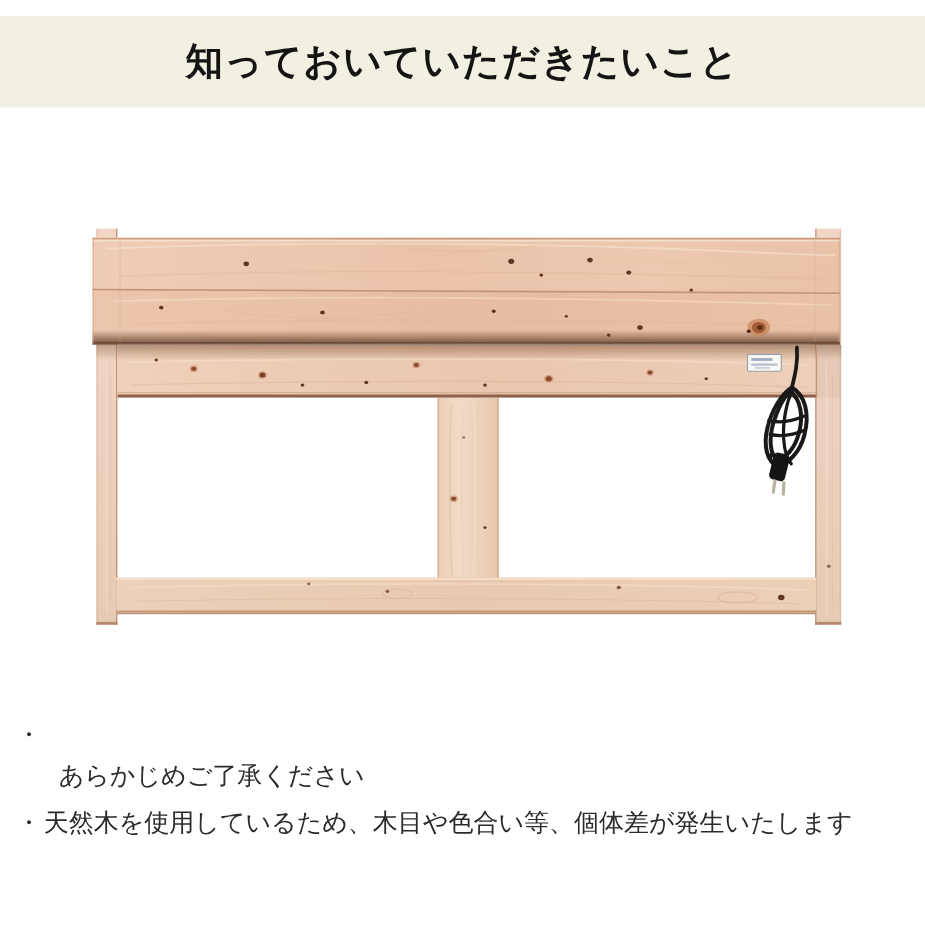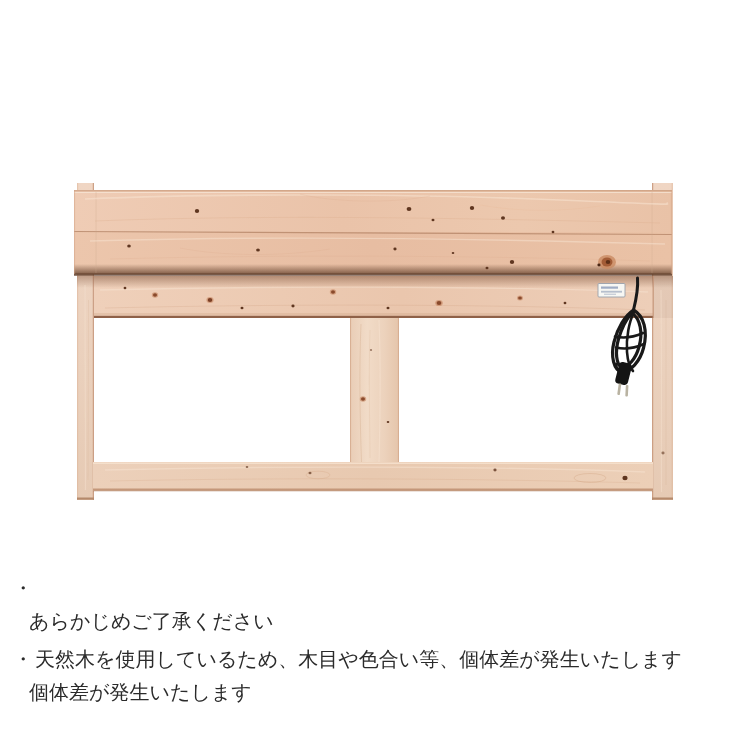--- a/index.html
+++ b/index.html
@@ -26,27 +26,30 @@
 
   
   .notes{
     position:absolute;top:572px;left:13px;width:714px;
     font-size:20px;line-height:33px;color:#2b2b2b;
   }
   .note-item{margin:0;}
   .note-item + .note-item{margin-top:5px;}
   .note-row{display:flex;white-space:nowrap;}
   .bullet{flex:none;width:22px;}
-  .cont{margin-left:16px;white-space:nowrap;}
+  .cont{margin-left:34px;white-space:nowrap;}
 </style>
 </head>
 <body>
 
 <div class="page">
 
+  <div class="banner">
+    <h1>知っておいていただきたいこと</h1>
+  </div>
 
   <svg class="figure" viewBox="0 0 740 740" xmlns="http://www.w3.org/2000/svg">
     <defs>
       <linearGradient id="gPlank1" x1="0" y1="0" x2="1" y2="0">
         <stop offset="0" stop-color="#efccb5"></stop>
           <stop offset="0.45" stop-color="#eac3a9"></stop>
         <stop offset="0.75" stop-color="#ecc8ae"></stop>
           <stop offset="1" stop-color="#e9c2a7"></stop>
       </linearGradient>
       <linearGradient id="gPlank2" x1="0" y1="0" x2="1" y2="0">
@@ -245,17 +248,16 @@
       <div class="note-row">
         <span class="bullet">・</span>
       </div>
       <div class="cont">あらかじめご了承ください</div>
     </div>
     <div class="note-item">
       <div class="note-row">
         <span class="bullet">・</span>
         <span>天然木を使用しているため、木目や色合い等、個体差が発生いたします</span>
       </div>
-      <div class="cont">個体差が発生いたします</div>
     </div>
   </div>
 
 </div>
 
 </body></html>

